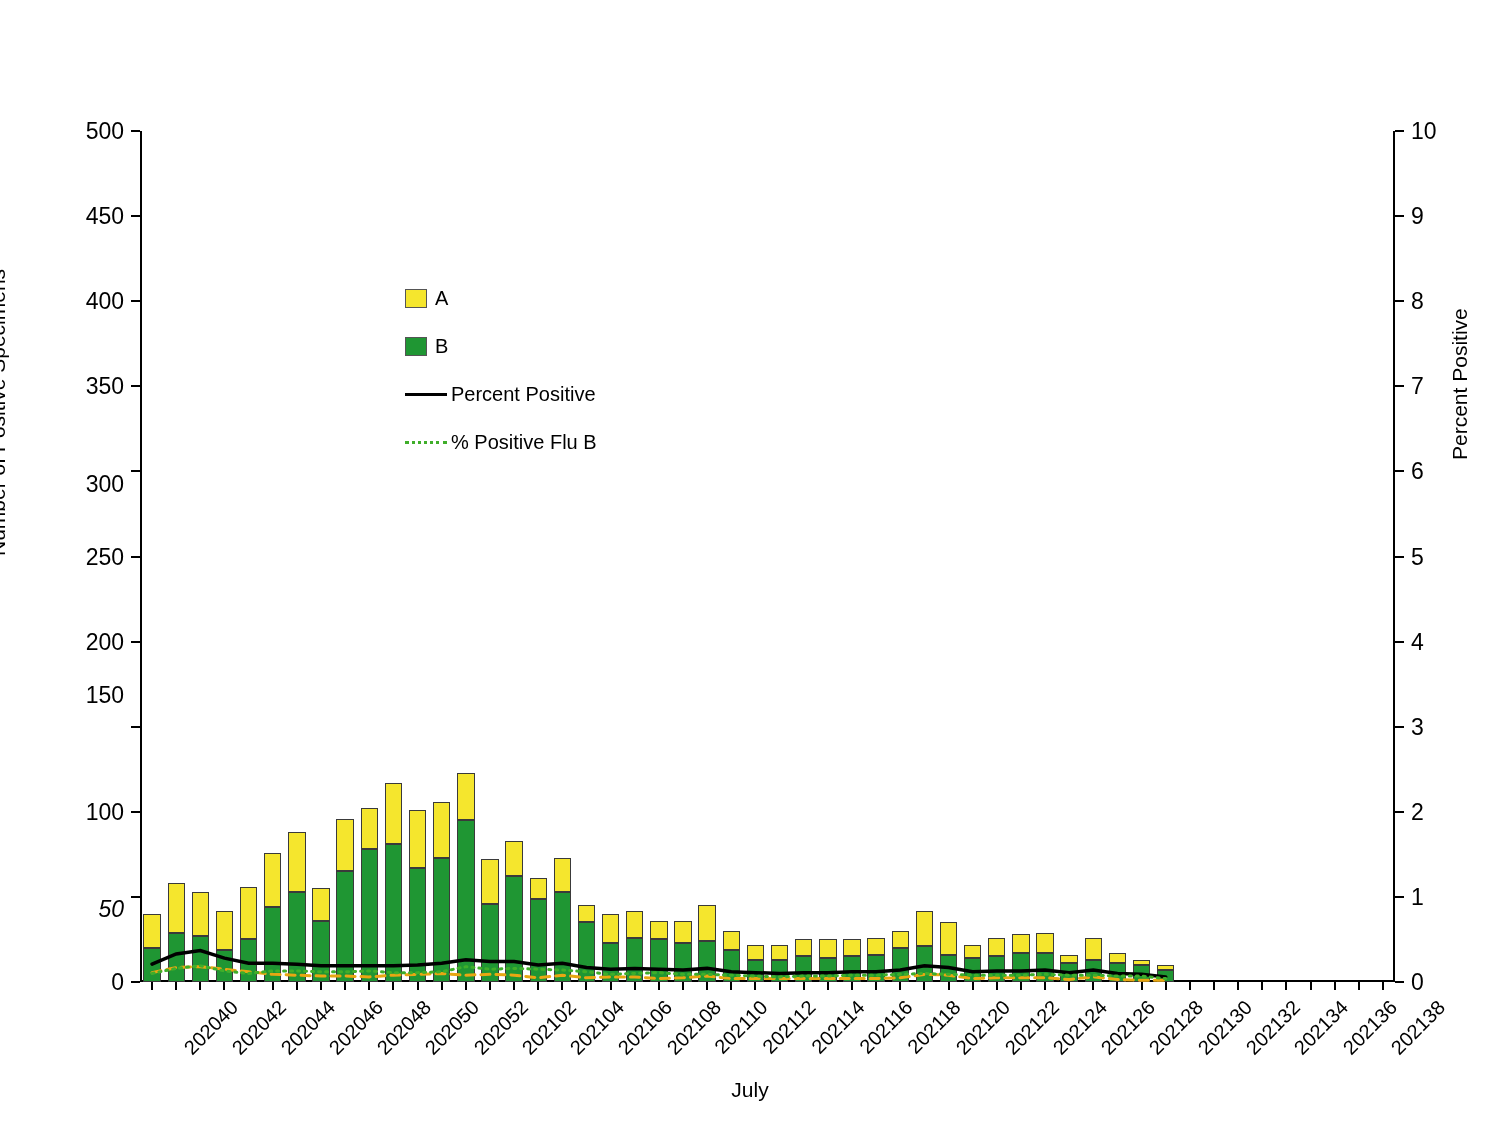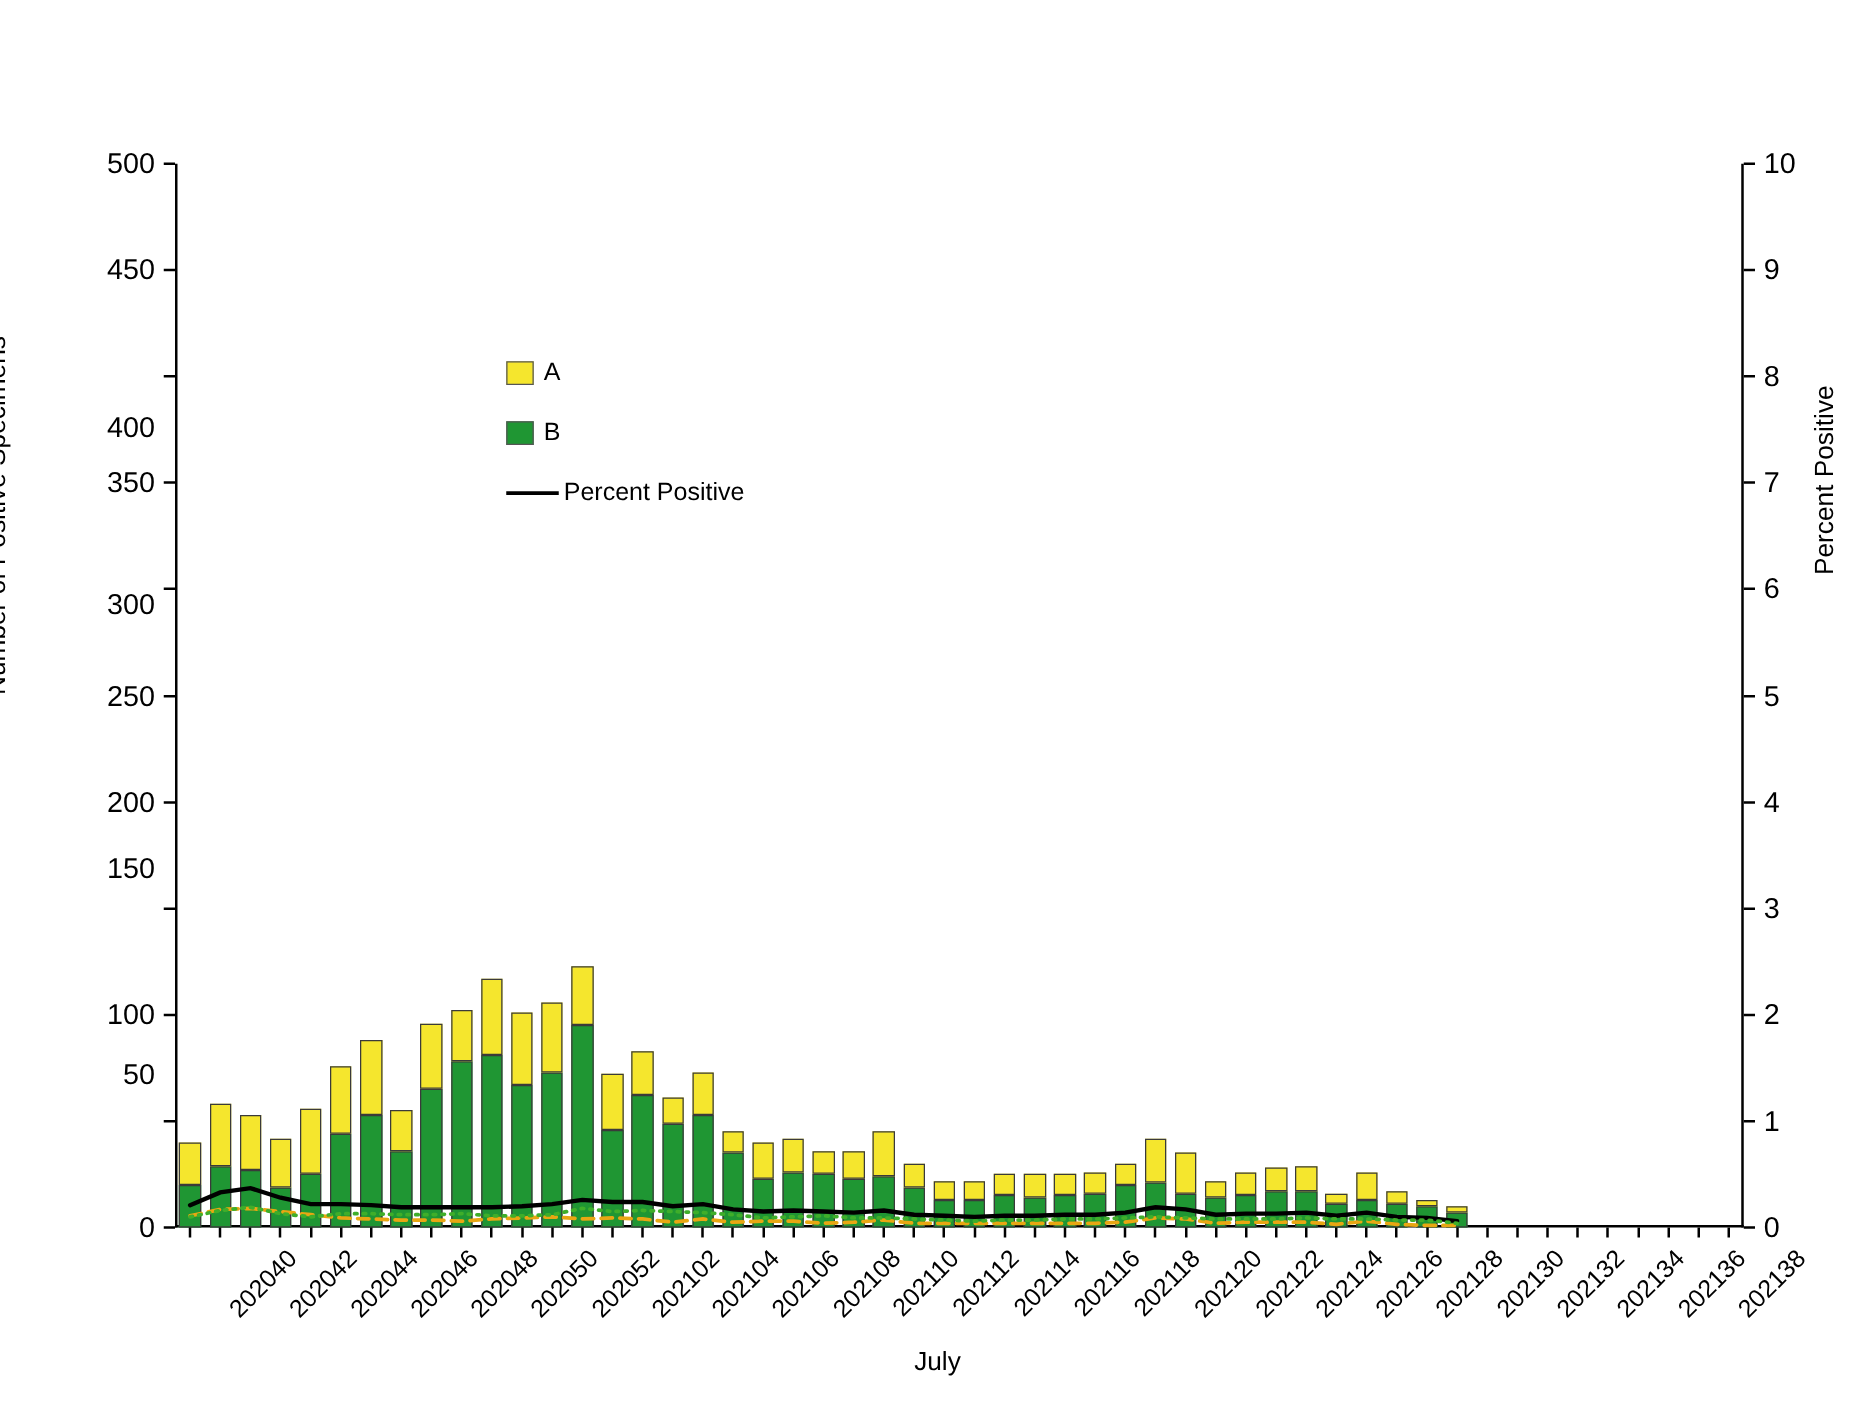--- a/index.html
+++ b/index.html
@@ -290,35 +290,35 @@
     <svg class="overlay" id="lines-svg" viewBox="0 0 1255 851" preserveAspectRatio="none">
         <polyline points="12.07,833.13 36.20,822.92 60.34,819.51 84.47,827.17 108.61,832.28 132.74,832.28 156.88,833.13 181.01,834.83 205.14,834.83 229.28,834.83 253.41,834.83 277.55,833.98 301.68,832.28 325.82,828.87 349.95,830.58 374.09,830.58 398.22,833.98 422.36,832.28 446.49,836.53 470.63,838.24 494.76,837.38 518.89,838.24 543.03,839.09 567.16,837.38 591.30,840.79 615.43,841.64 639.57,842.49 663.70,841.64 687.84,841.64 711.97,840.79 736.11,840.79 760.24,839.09 784.38,834.83 808.51,836.53 832.64,840.79 856.78,839.94 880.91,839.94 905.05,839.09 929.18,841.64 953.32,839.09 977.45,842.49 1001.59,843.34 1025.72,845.89" fill="none" stroke="#000000" stroke-width="3.5" stroke-linecap="round"></polyline>
         <polyline points="12.07,841.64 36.20,836.53 60.34,835.68 84.47,838.24 108.61,840.79 132.74,843.34 156.88,844.19 181.01,845.04 205.14,845.04 229.28,845.89 253.41,844.19 277.55,843.34 301.68,842.49 325.82,844.19 349.95,843.34 374.09,844.19 398.22,846.75 422.36,844.19 446.49,846.75 470.63,845.89 494.76,845.89 518.89,847.60 543.03,846.75 567.16,845.04 591.30,847.60 615.43,847.60 639.57,847.60 663.70,847.60 687.84,847.60 711.97,847.60 736.11,847.60 760.24,846.75 784.38,843.34 808.51,844.19 832.64,847.60 856.78,846.75 880.91,846.75 905.05,846.75 929.18,848.45 953.32,845.89 977.45,848.45 1001.59,849.30 1025.72,849.30" fill="none" stroke="#e8a712" stroke-width="3" stroke-dasharray="9,6" stroke-linecap="round"></polyline>
         <polyline points="12.07,842.49 36.20,837.38 60.34,834.83 84.47,839.94 108.61,842.49 132.74,839.94 156.88,839.94 181.01,840.79 205.14,840.79 229.28,839.94 253.41,841.64 277.55,841.64 301.68,840.79 325.82,835.68 349.95,838.24 374.09,837.38 398.22,838.24 422.36,839.09 446.49,840.79 470.63,843.34 494.76,842.49 518.89,841.64 543.03,843.34 567.16,843.34 591.30,844.19 615.43,845.04 639.57,845.89 663.70,845.04 687.84,845.04 711.97,844.19 736.11,844.19 760.24,843.34 784.38,842.49 808.51,843.34 832.64,844.19 856.78,844.19 880.91,844.19 905.05,843.34 929.18,844.19 953.32,844.19 977.45,845.04 1001.59,845.04 1025.72,847.60" fill="none" stroke="#3fae2a" stroke-width="3" stroke-dasharray="2,5" stroke-linecap="round"></polyline>
       </svg>
 
     <div id="yticks-left">
         <div class="tick-left" style="top: 850px;"></div>
         <div class="yl" style="top: 851px; left: -86px;">0</div>
         <div class="tick-left" style="top: 764.9px;"></div>
-        <div class="yl" style="top: 729px; left: -86px;">50</div>
+        <div class="yl" style="top: 778px; left: -86px; font-style: italic;">50</div>
         <div class="tick-left" style="top: 679.8px;"></div>
         <div class="yl" style="top: 680.8px; left: -86px;">100</div>
         <div class="tick-left" style="top: 594.7px;"></div>
         <div class="yl" style="top: 564px; left: -86px;">150</div>
         <div class="tick-left" style="top: 509.6px;"></div>
         <div class="yl" style="top: 510.6px; left: -86px;">200</div>
         <div class="tick-left" style="top: 424.5px;"></div>
         <div class="yl" style="top: 425.5px; left: -86px;">250</div>
         <div class="tick-left" style="top: 339.4px;"></div>
         <div class="yl" style="top: 353px; left: -86px;">300</div>
         <div class="tick-left" style="top: 254.3px;"></div>
         <div class="yl" style="top: 255.3px; left: -86px;">350</div>
         <div class="tick-left" style="top: 169.2px;"></div>
-        <div class="yl" style="top: 170.2px; left: -86px; margin-top: 41px;">400</div>
+        <div class="yl" style="top: 170.2px; left: -86px;">400</div>
         <div class="tick-left" style="top: 84.1px;"></div>
         <div class="yl" style="top: 85.1px; left: -86px;">450</div>
         <div class="tick-left" style="top: -1px;"></div>
         <div class="yl" style="top: 0px; left: -86px;">500</div>
       </div>
     <div id="yticks-right">
         <div class="tick-right" style="top: 850px;"></div>
         <div class="yr" style="top: 851px; left: 1271px;">0</div>
         <div class="tick-right" style="top: 764.9px;"></div>
         <div class="yr" style="top: 765.9px; left: 1271px;">1</div>
@@ -347,20 +347,24 @@
           <span class="legend-swatch sw-a"></span>
           <span class="legend-label">A</span>
         </div>
         <div class="legend-row">
           <span class="legend-swatch sw-b"></span>
           <span class="legend-label">B</span>
         </div>
         <div class="legend-row">
           <span class="legend-line"></span>
           <span class="legend-label">Percent Positive</span>
+        </div>
+        <div class="legend-row">
+          <span class="legend-dot"></span>
+          <span class="legend-label">% Positive Flu B</span>
         </div>
       </div>
   </div>
 
   <div id="xticks">
       <div class="xtickmark" style="left: 151.067px;"></div>
       <div class="xtick" style="left: 160.067px; top: 996px;">202040</div>
       <div class="xtickmark" style="left: 175.202px;"></div>
       <div class="xtickmark" style="left: 199.337px;"></div>
       <div class="xtick" style="left: 208.337px; top: 996px;">202042</div>

